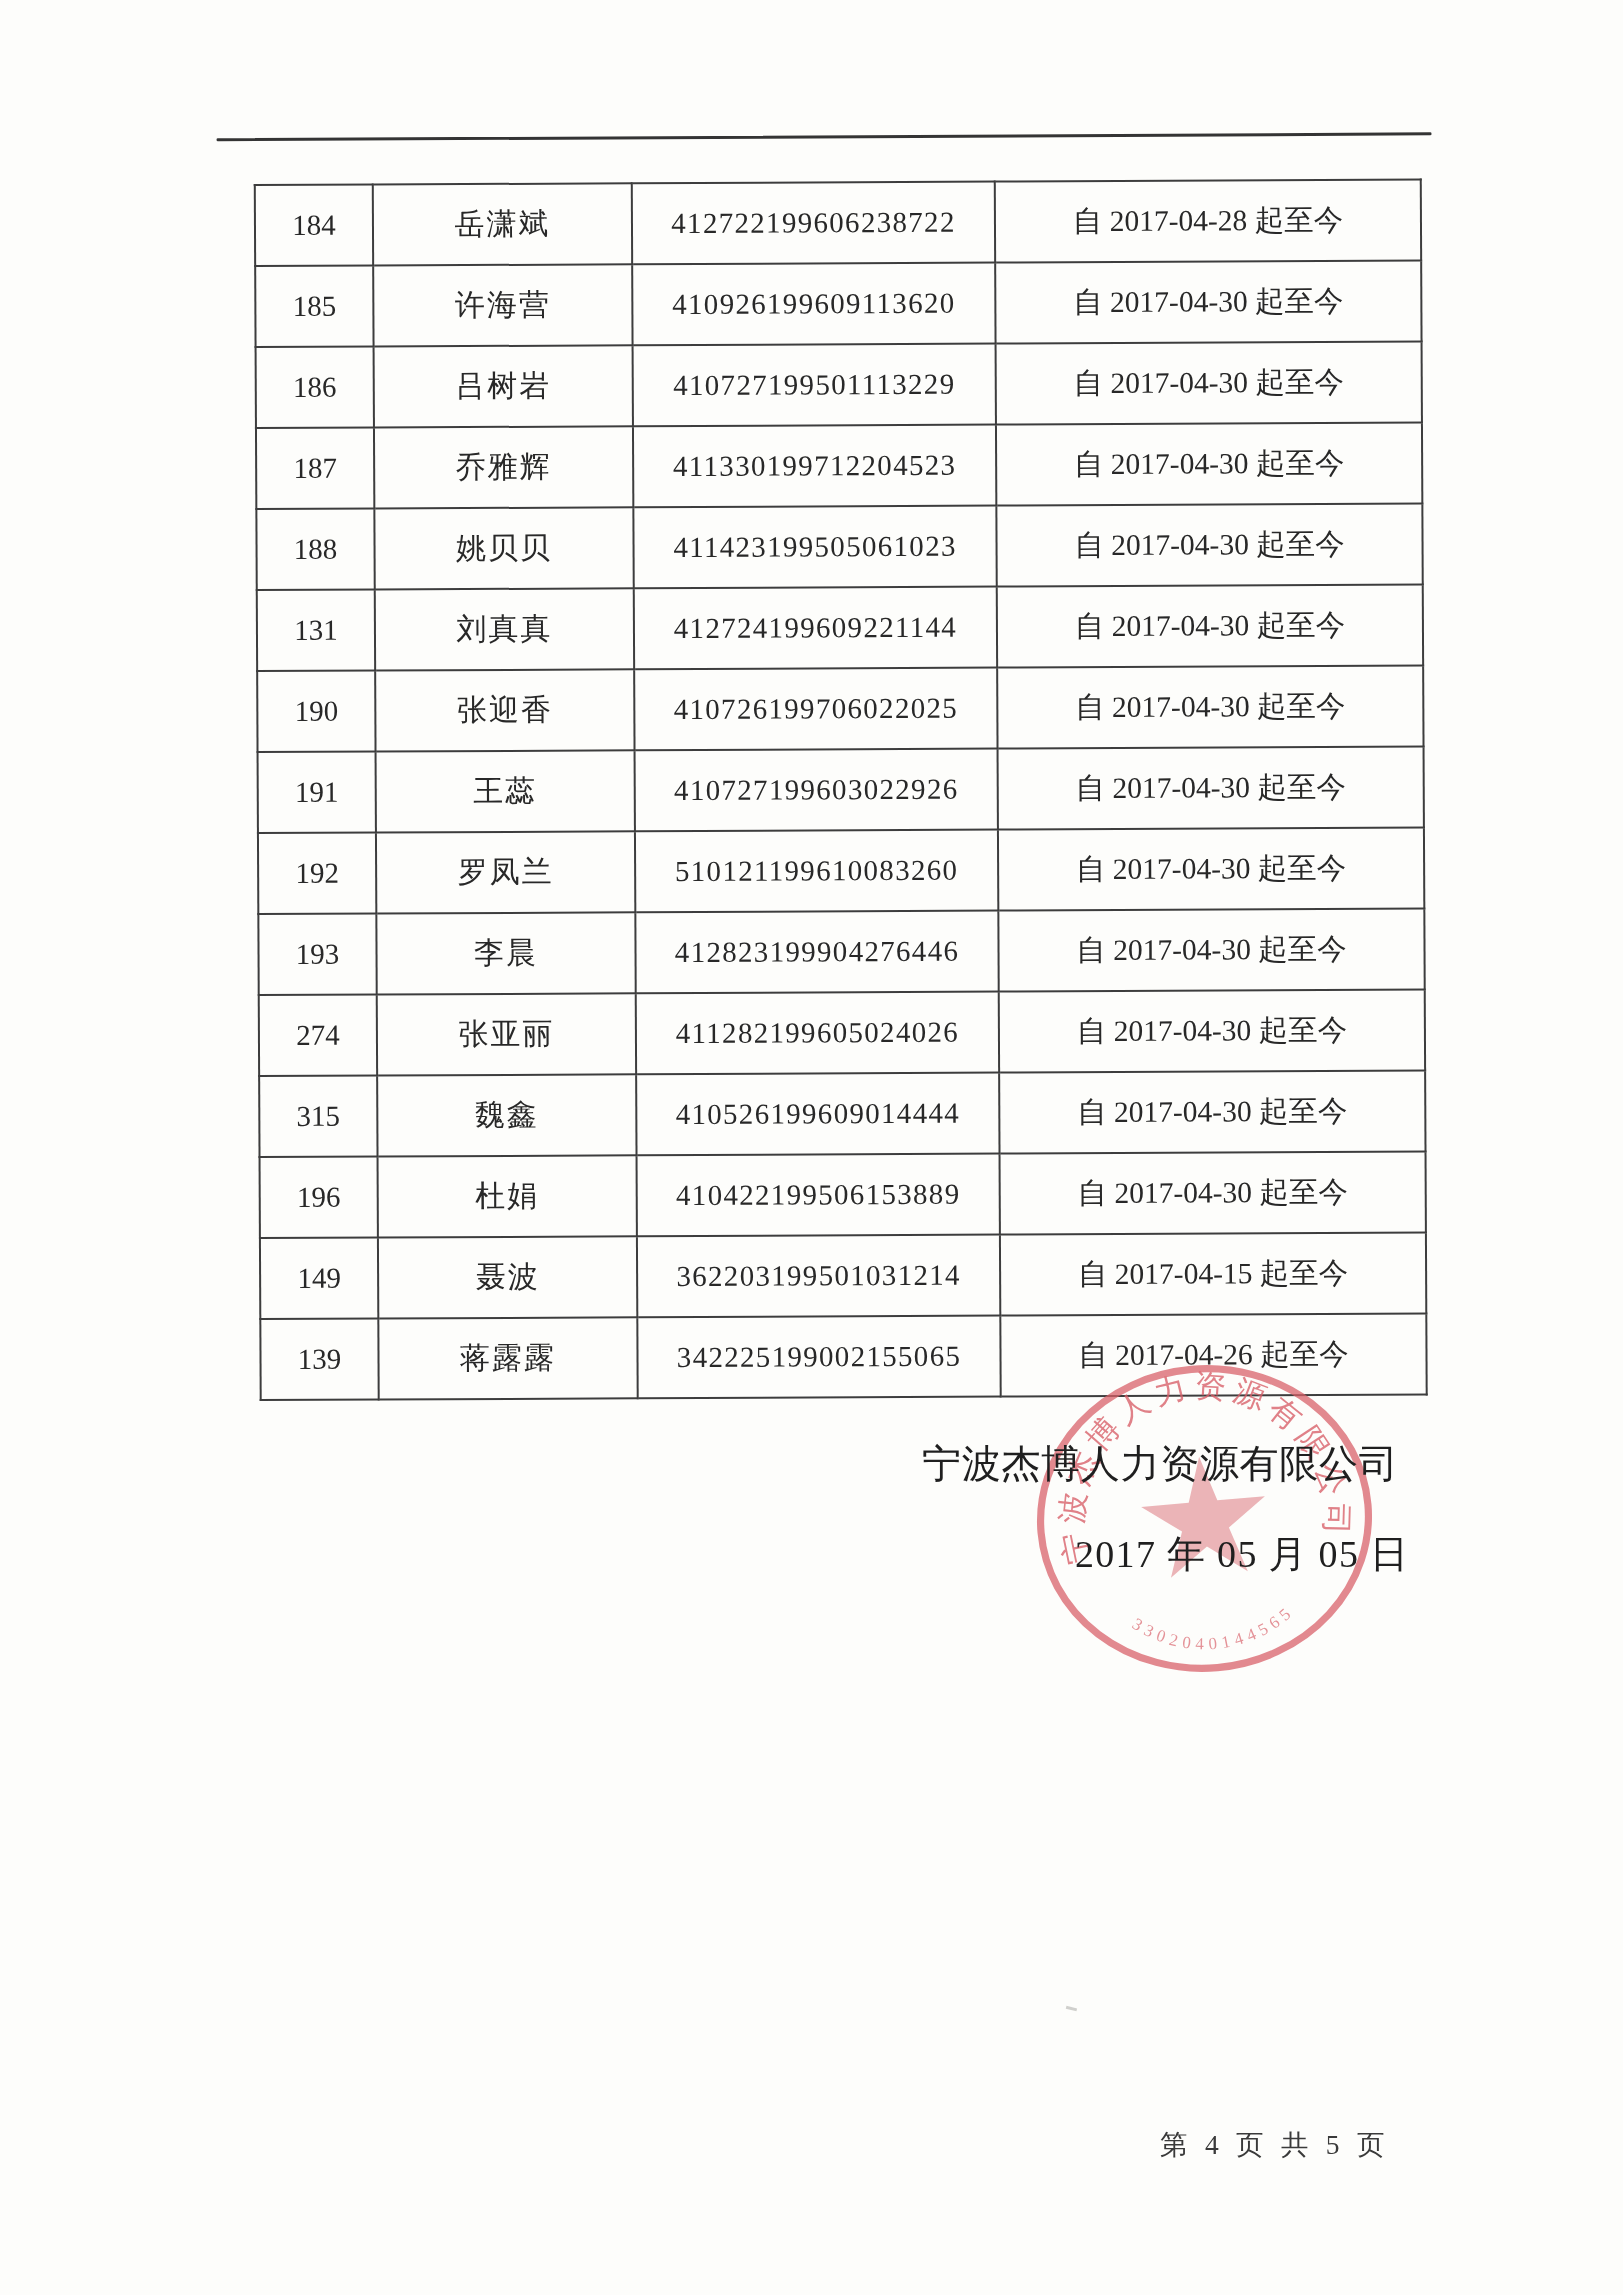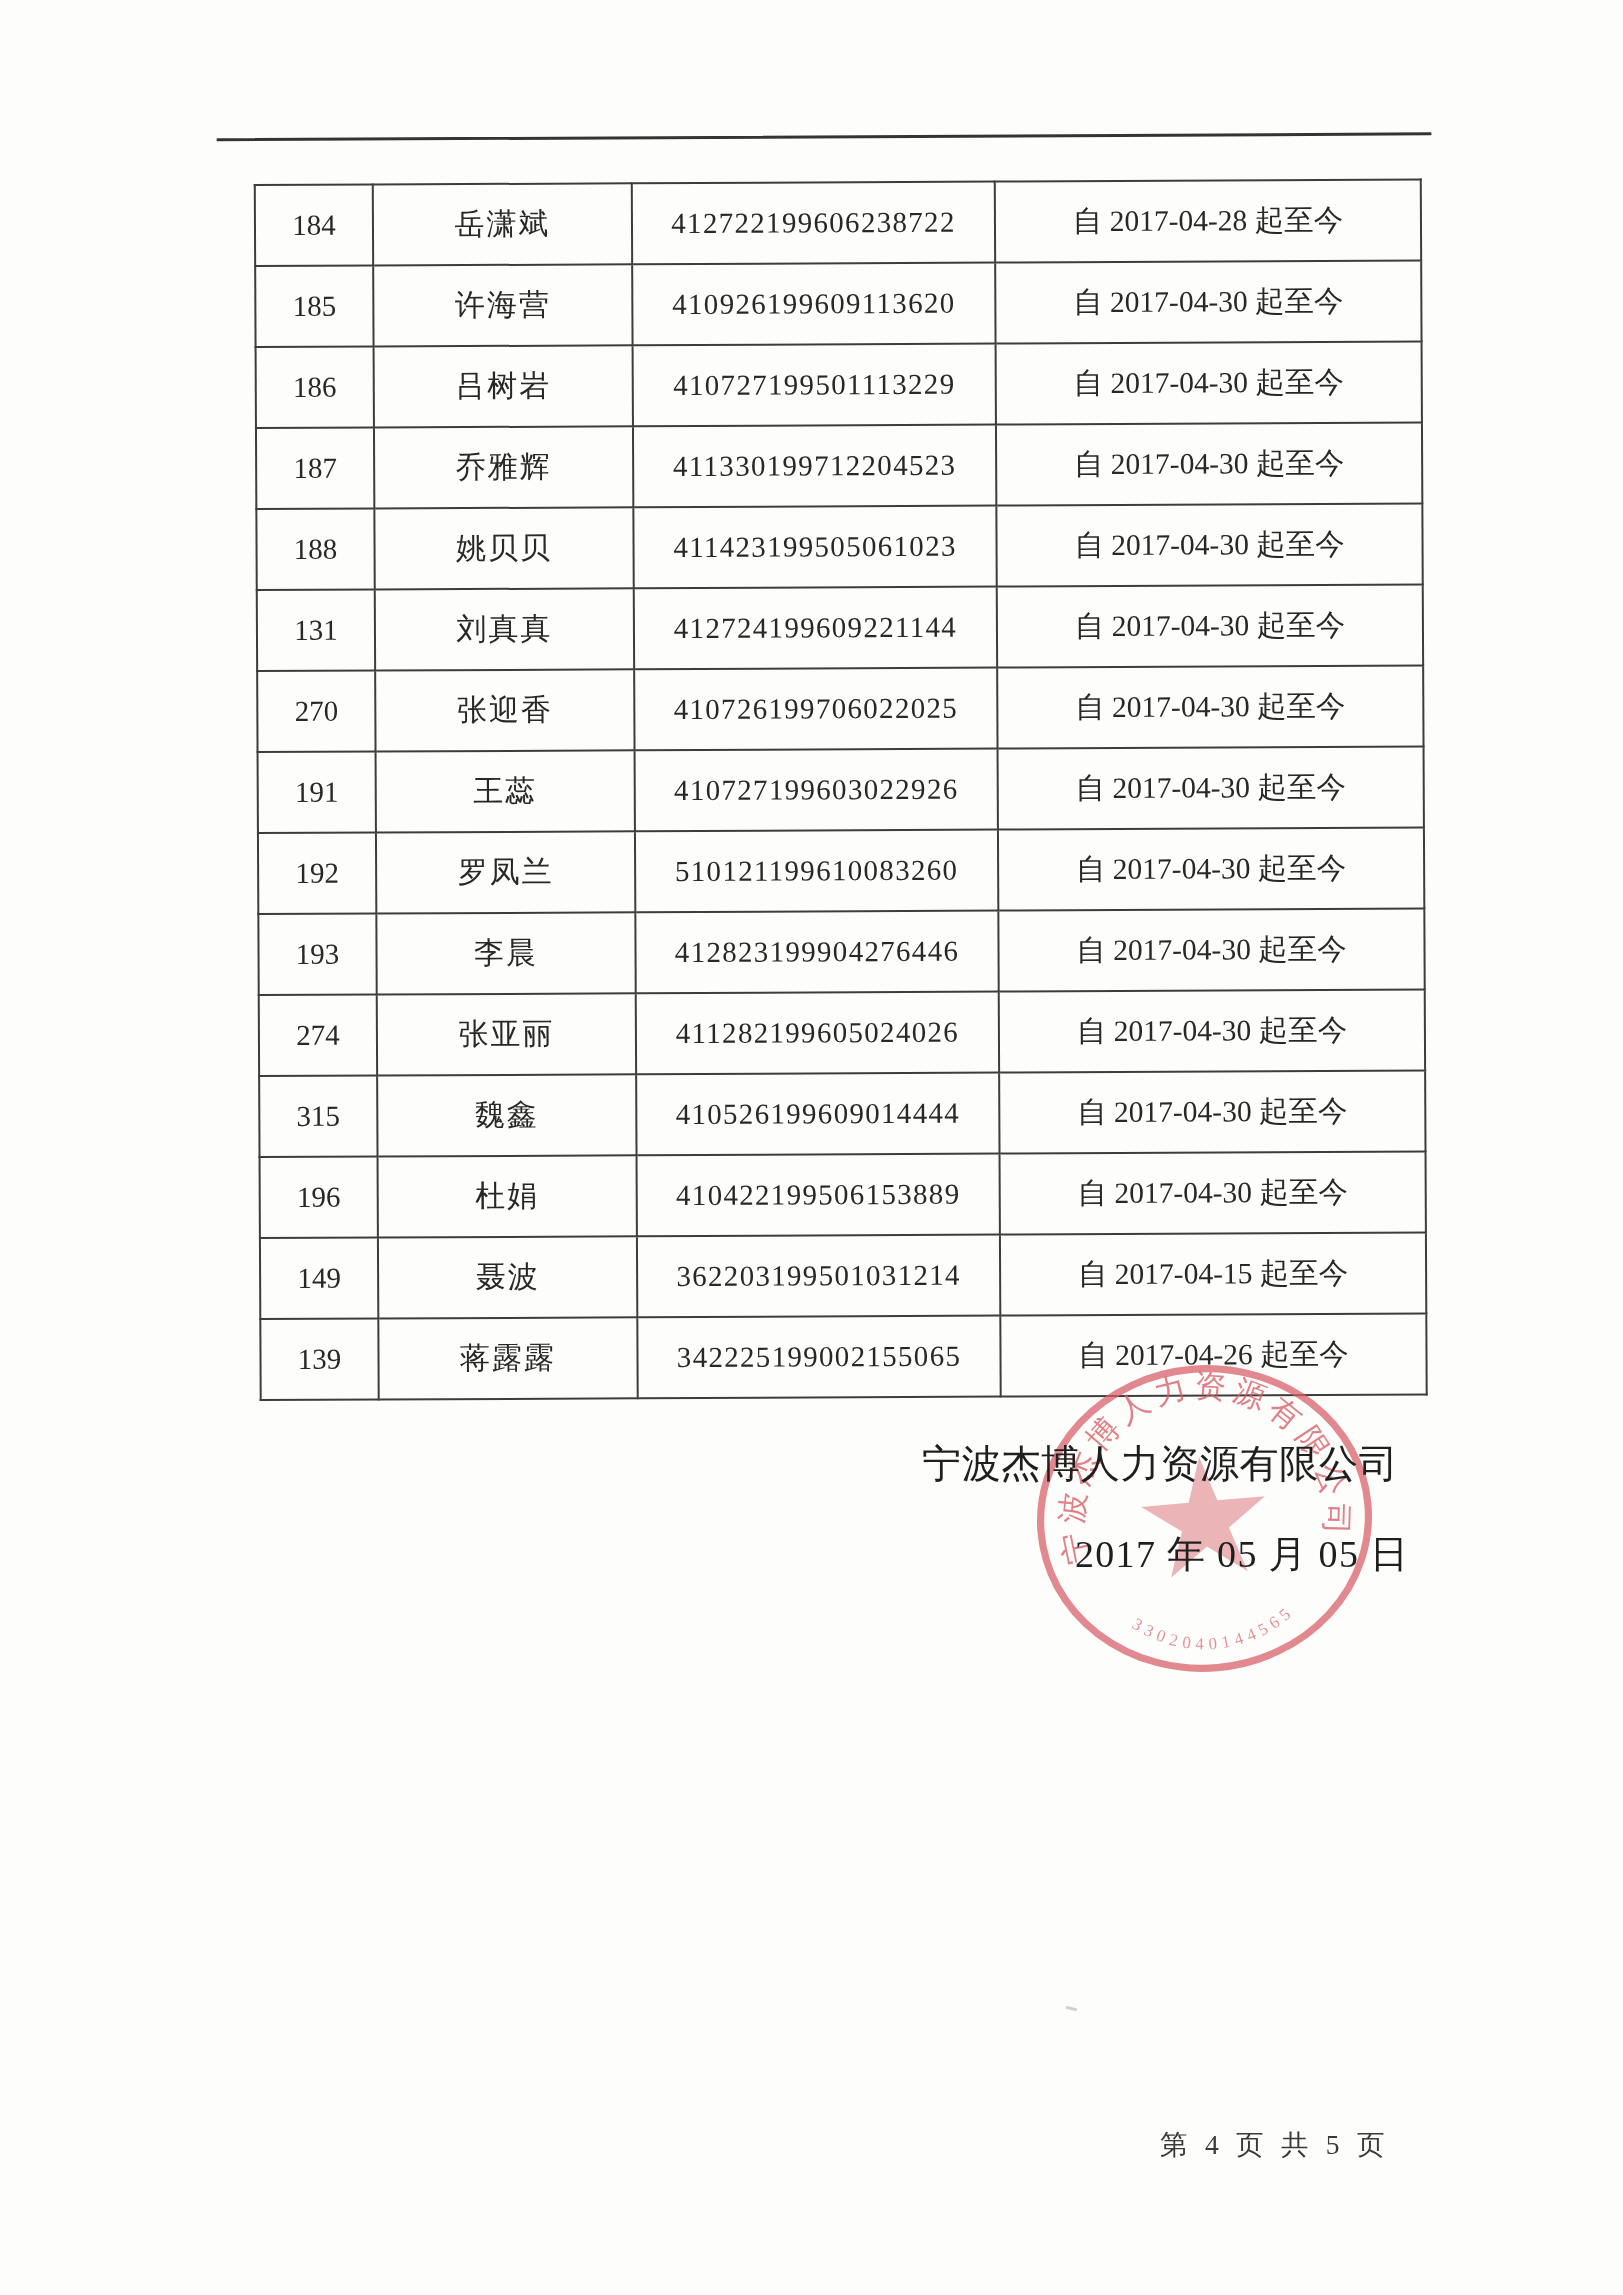--- a/index.html
+++ b/index.html
@@ -93,21 +93,21 @@
       <td class="c-id">411423199505061023</td>
       <td class="c-period">自 2017-04-30 起至今</td>
     </tr>
           <tr>
       <td class="c-no">131</td>
       <td class="c-name">刘真真</td>
       <td class="c-id">412724199609221144</td>
       <td class="c-period">自 2017-04-30 起至今</td>
     </tr>
           <tr>
-      <td class="c-no">270</td>
+      <td class="c-no">190</td>
       <td class="c-name">张迎香</td>
       <td class="c-id">410726199706022025</td>
       <td class="c-period">自 2017-04-30 起至今</td>
     </tr>
           <tr>
       <td class="c-no">191</td>
       <td class="c-name">王蕊</td>
       <td class="c-id">410727199603022926</td>
       <td class="c-period">自 2017-04-30 起至今</td>
     </tr>

